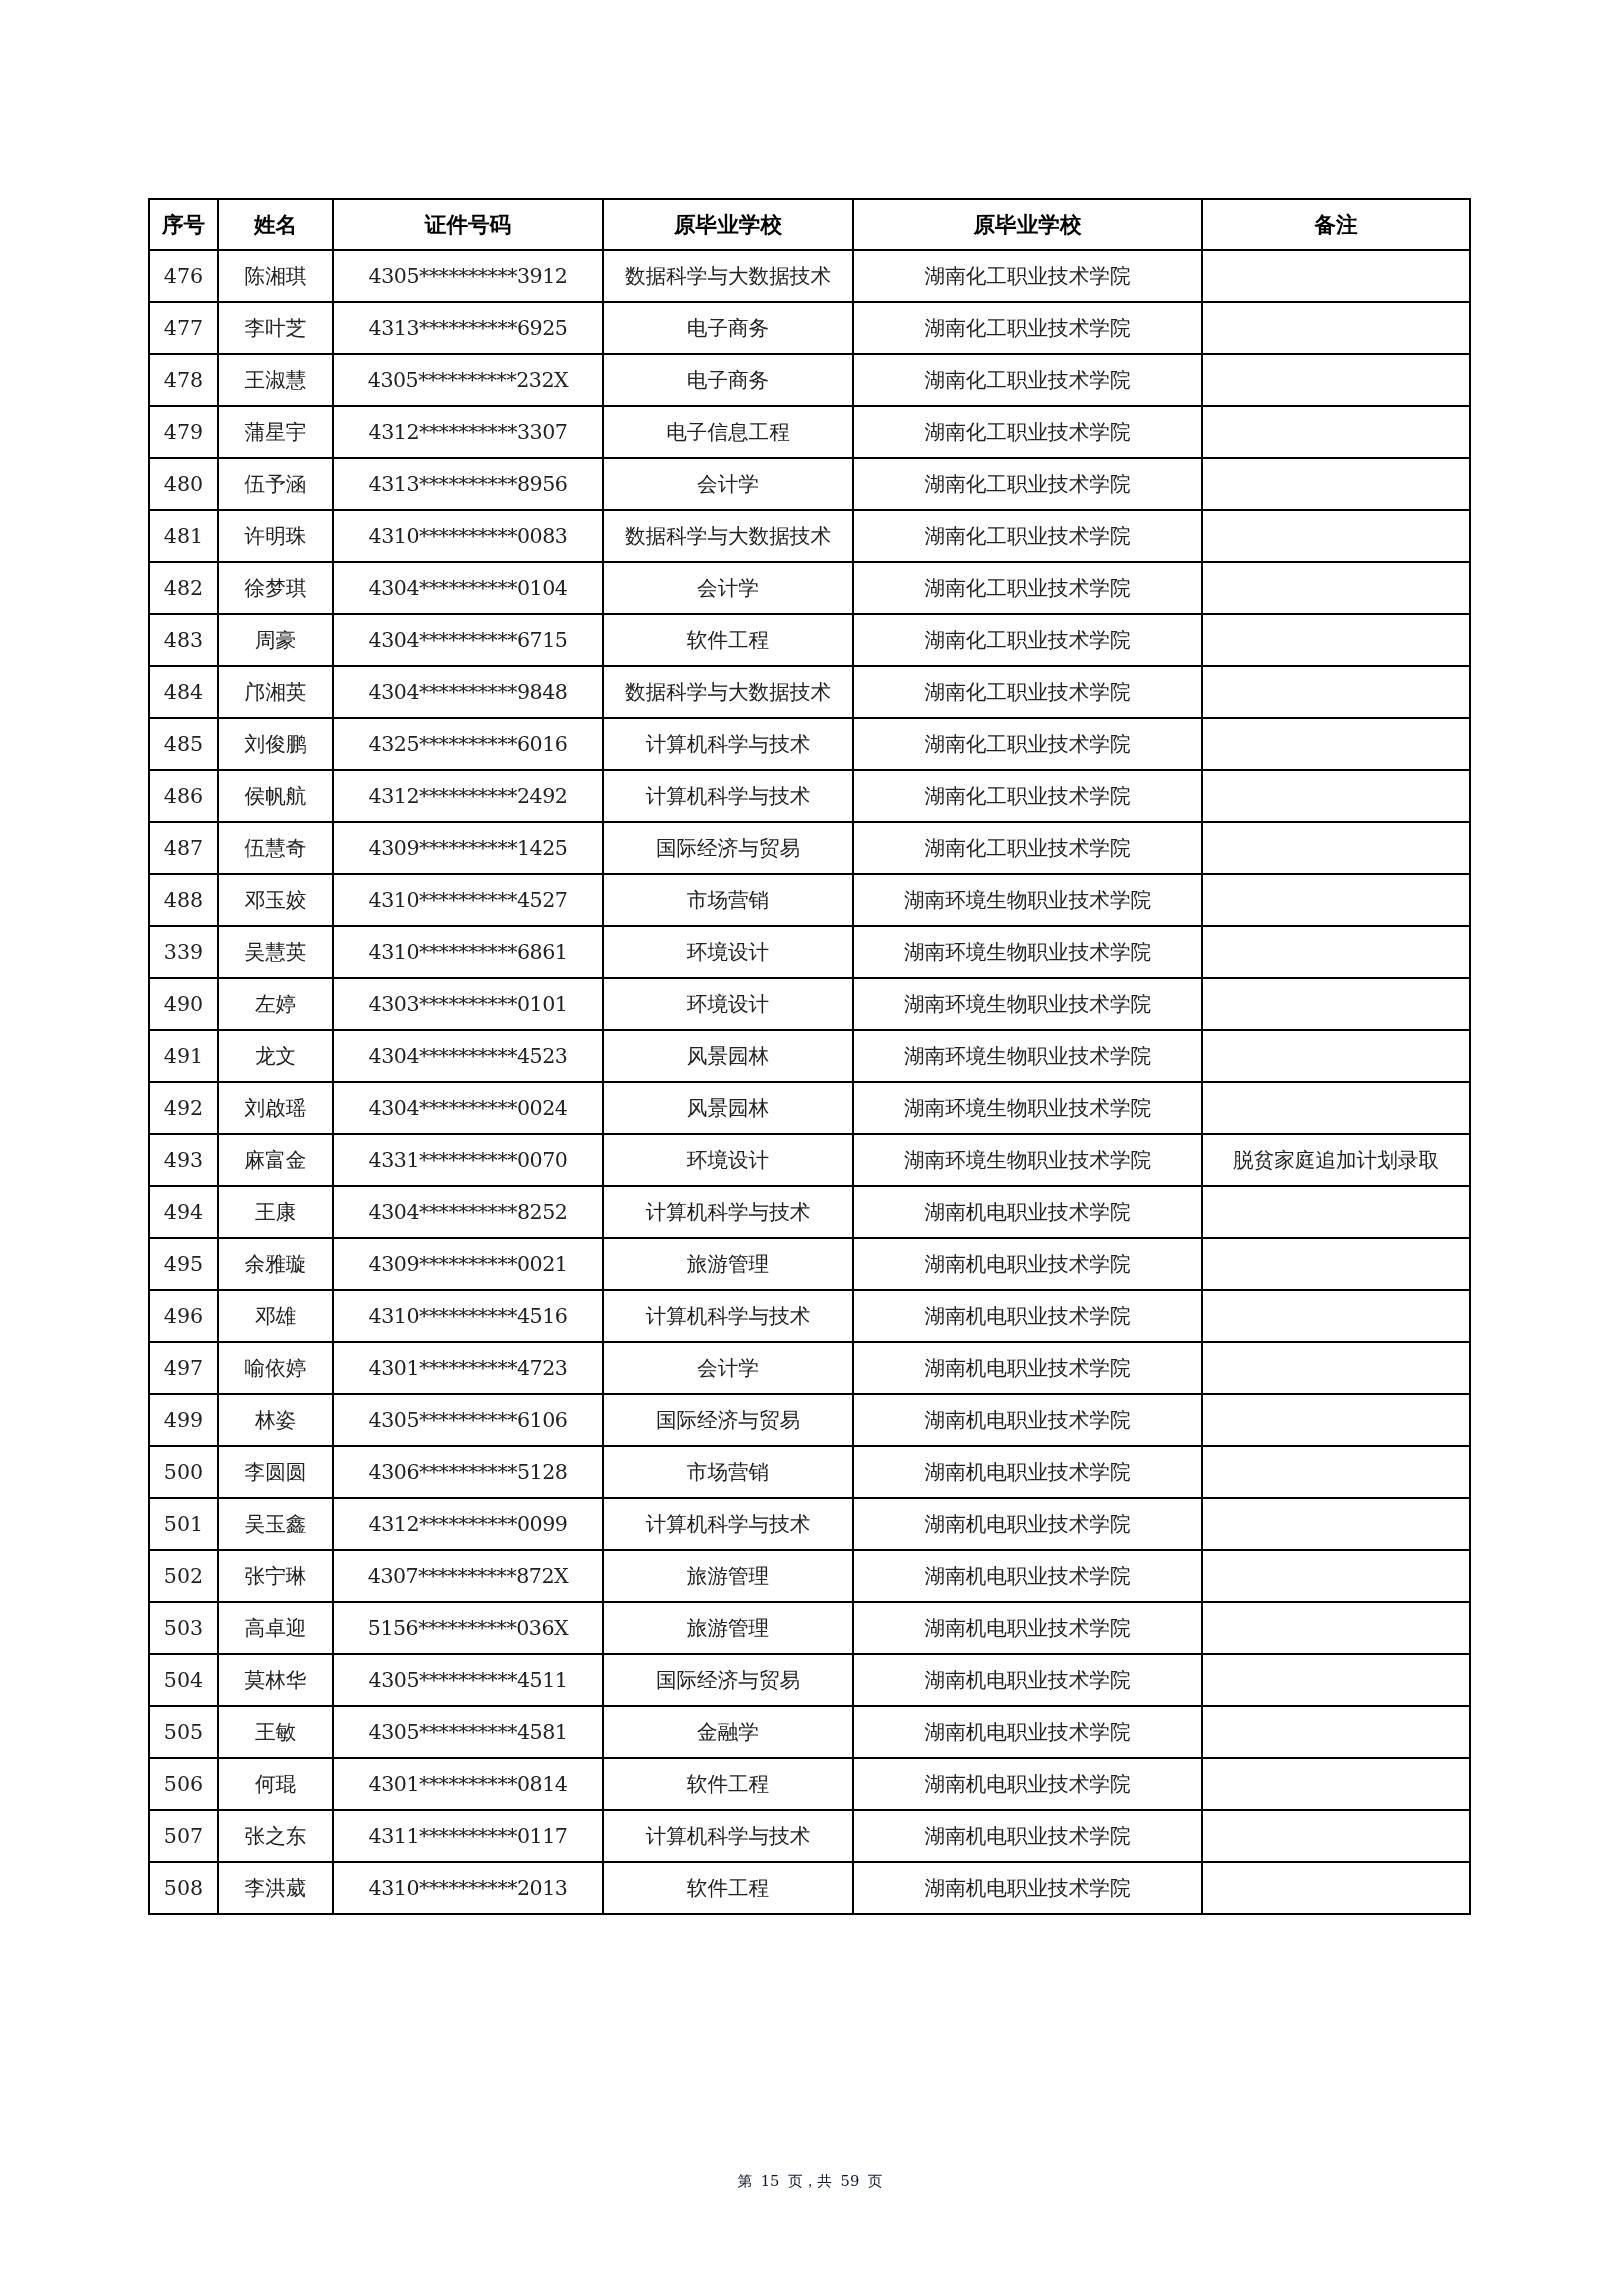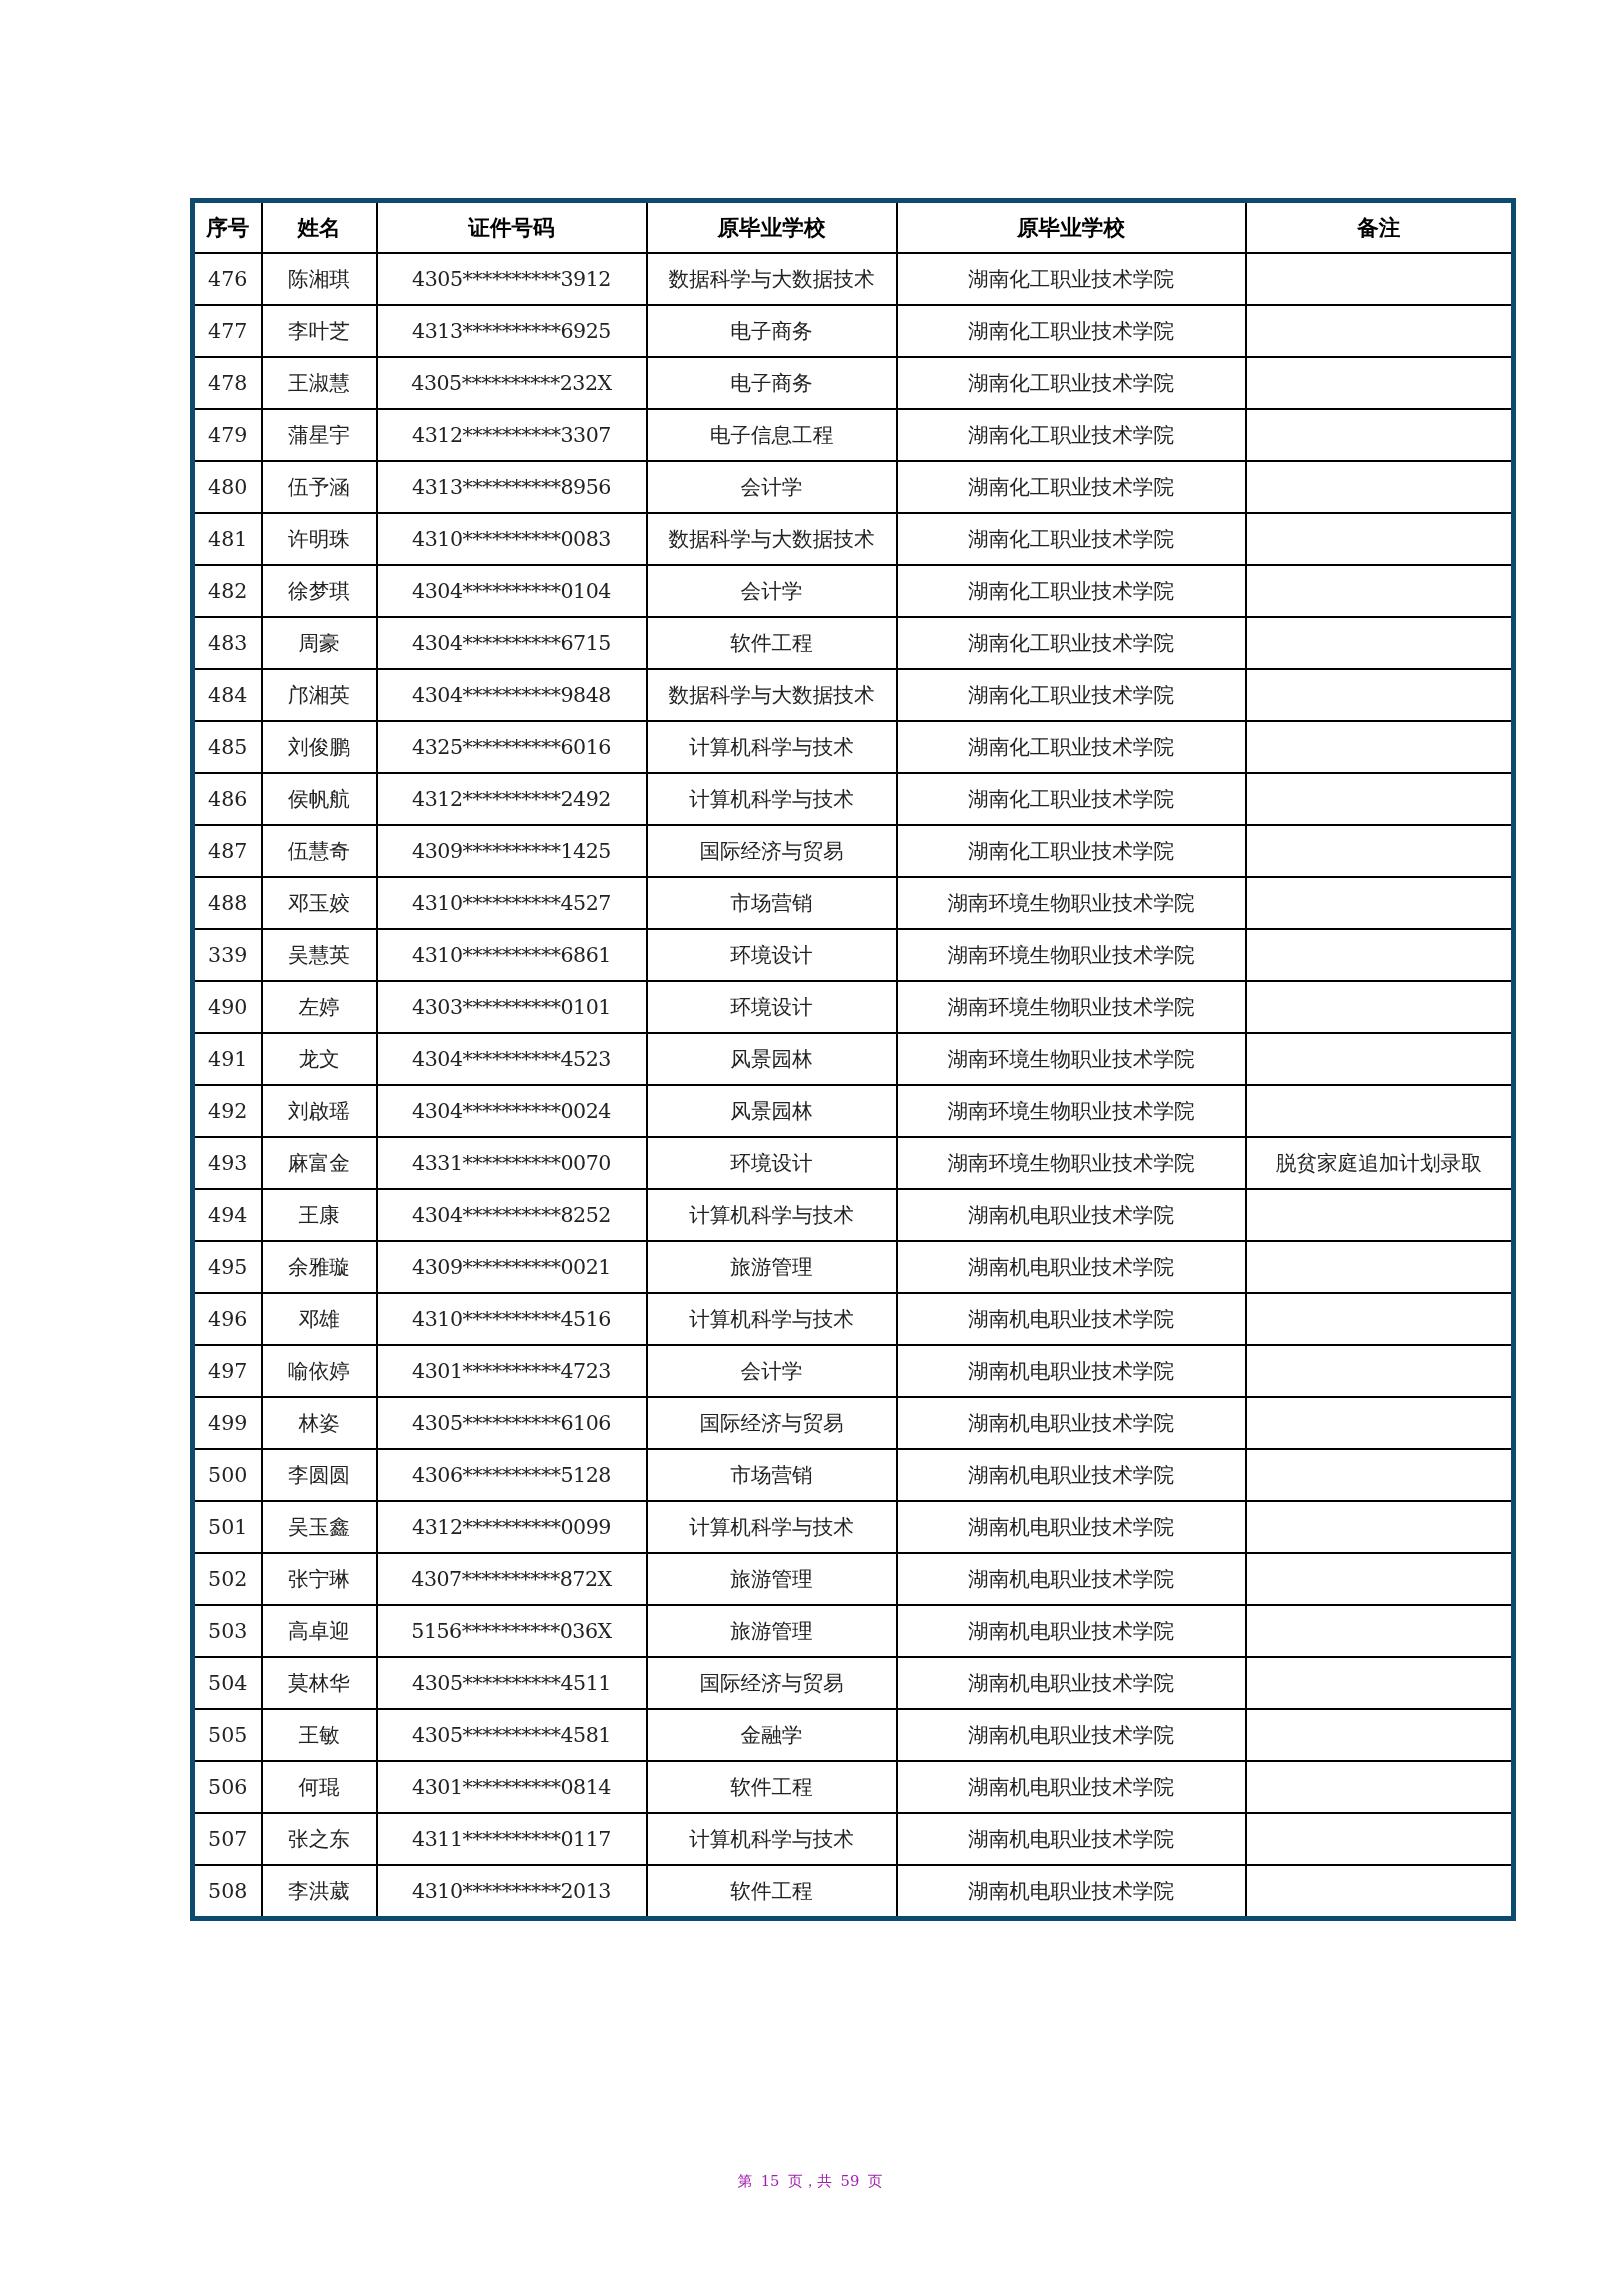--- a/index.html
+++ b/index.html
@@ -2,38 +2,37 @@
 <html><head>
   <meta charset="utf-8">
   <style>
     html, body { margin: 0; padding: 0; background: #ffffff; }
     body { width: 1620px; height: 2292px; position: relative; overflow: hidden;
            font-family: "DejaVu Serif", "Liberation Serif", serif; color: #1a1a1a; }
     .page { position: absolute; left: 0; top: 0; width: 1620px; height: 2292px; background: #fff; }
     table.roster {
       position: absolute; left: 148px; top: 198px;
       width: 1319px; border-collapse: collapse; table-layout: fixed;
-      border: 5px solid #0c4a6e;
-      margin-left: 42px;
+      border: 2px solid #0c4a6e;
     }
     table.roster th, table.roster td {
       border: 2px solid #000; text-align: center; vertical-align: middle;
       padding: 0; white-space: nowrap; overflow: hidden;
     }
     table.roster th {
       height: 49px; font-family: "DejaVu Sans", "Liberation Sans", sans-serif;
       font-weight: bold; font-size: 21.6px; color: #000;
     }
     table.roster td {
       height: 50px; font-size: 20.6px; color: #222;
     }
     td.id { letter-spacing: -0.5px; font-size: 19.6px; }
     .footer {
       position: absolute; top: 2172px; left: 0; width: 1620px; text-align: center;
-      font-size: 14.7px; color: #a21caf; word-spacing: 3.9px;
+      font-size: 14.7px; color: #0f172a; word-spacing: 3.9px;
     }
   </style>
 </head>
 <body>
 
 <div class="page">
   <table class="roster">
     <colgroup>
       <col style="width:69px">
       <col style="width:115px">

